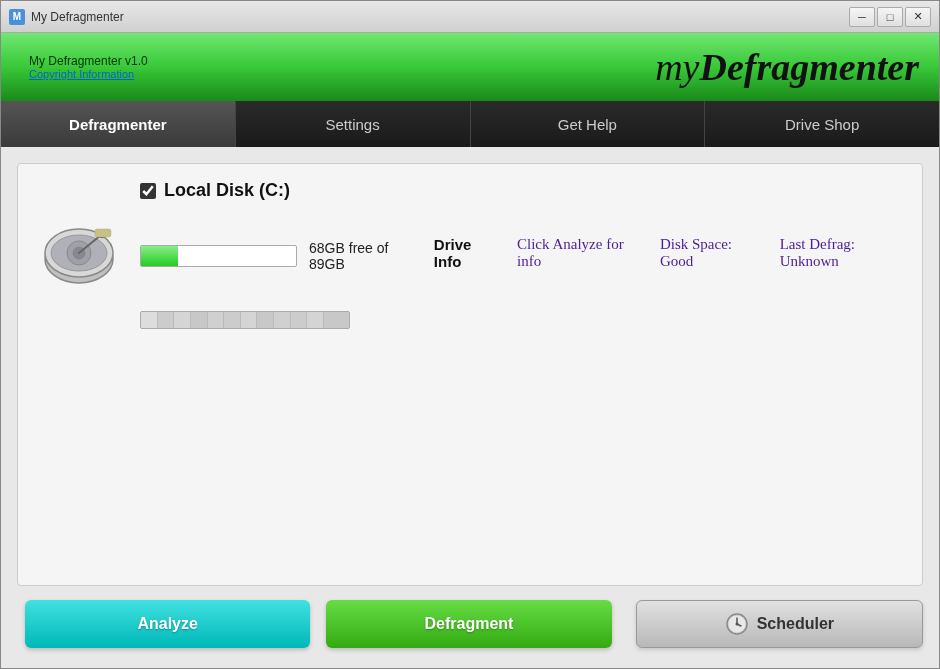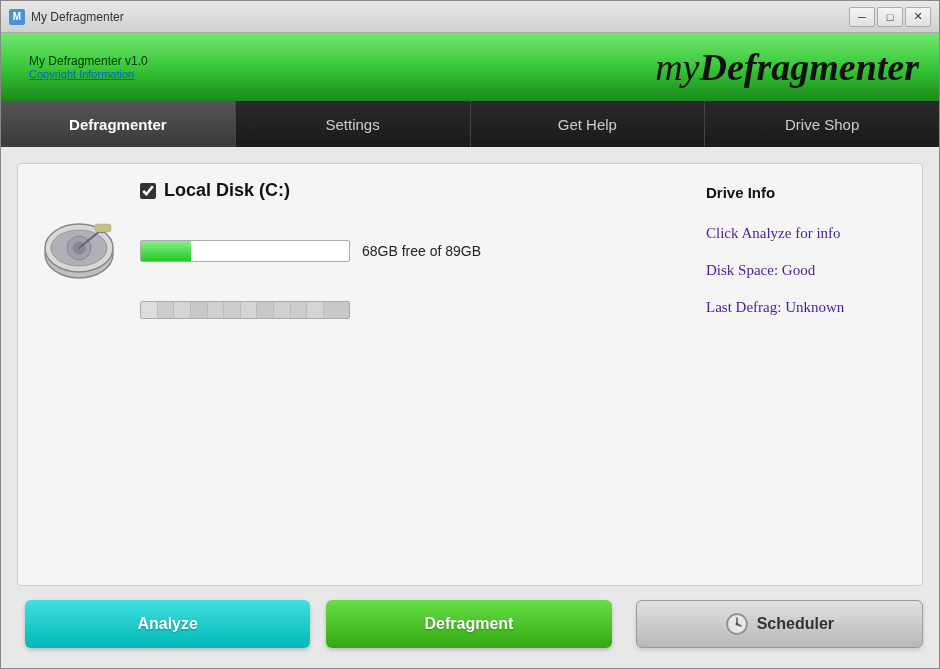--- a/index.html
+++ b/index.html
@@ -217,21 +217,21 @@
       overflow: hidden;
       display: flex;
     }
     .defrag-segment {
       height: 100%;
     }
     
     .drive-info {
       min-width: 220px;
       display: flex;
-      flex-direction: column;
+      flex-direction: row;
       gap: 20px;
       padding-left: 20px;
       border-left: none;
     }
     .drive-info-title {
       font-size: 15px;
       font-weight: bold;
       color: #111;
       margin-bottom: 4px;
     }

